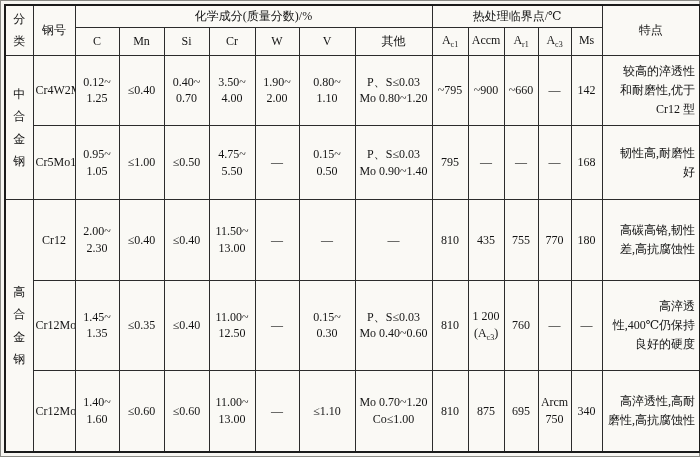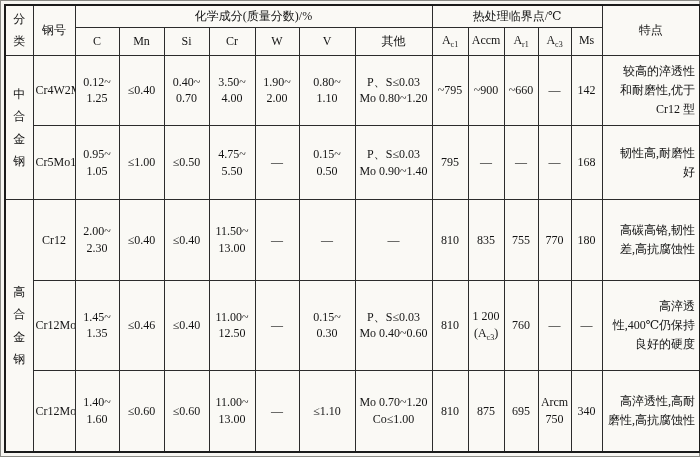--- a/index.html
+++ b/index.html
@@ -133,32 +133,32 @@
       <td>2.00~
 2.30</td>
       <td>≤0.40</td>
       <td>≤0.40</td>
       <td>11.50~
 13.00</td>
       <td>—</td>
       <td>—</td>
       <td>—</td>
       <td>810</td>
-      <td>835</td>
+      <td>435</td>
       <td>755</td>
       <td>770</td>
       <td>180</td>
       <td class="feat">高碳高铬,韧性差,高抗腐蚀性</td>
     </tr>
 
     <tr class="r4">
       <td class="grade">Cr12MoV</td>
       <td>1.45~
 1.35</td>
-      <td>≤0.46</td>
+      <td>≤0.35</td>
       <td>≤0.40</td>
       <td>11.00~
 12.50</td>
       <td>—</td>
       <td>0.15~
 0.30</td>
       <td>P、S≤0.03
 Mo 0.40~0.60</td>
       <td>810</td>
       <td><span>1 200

